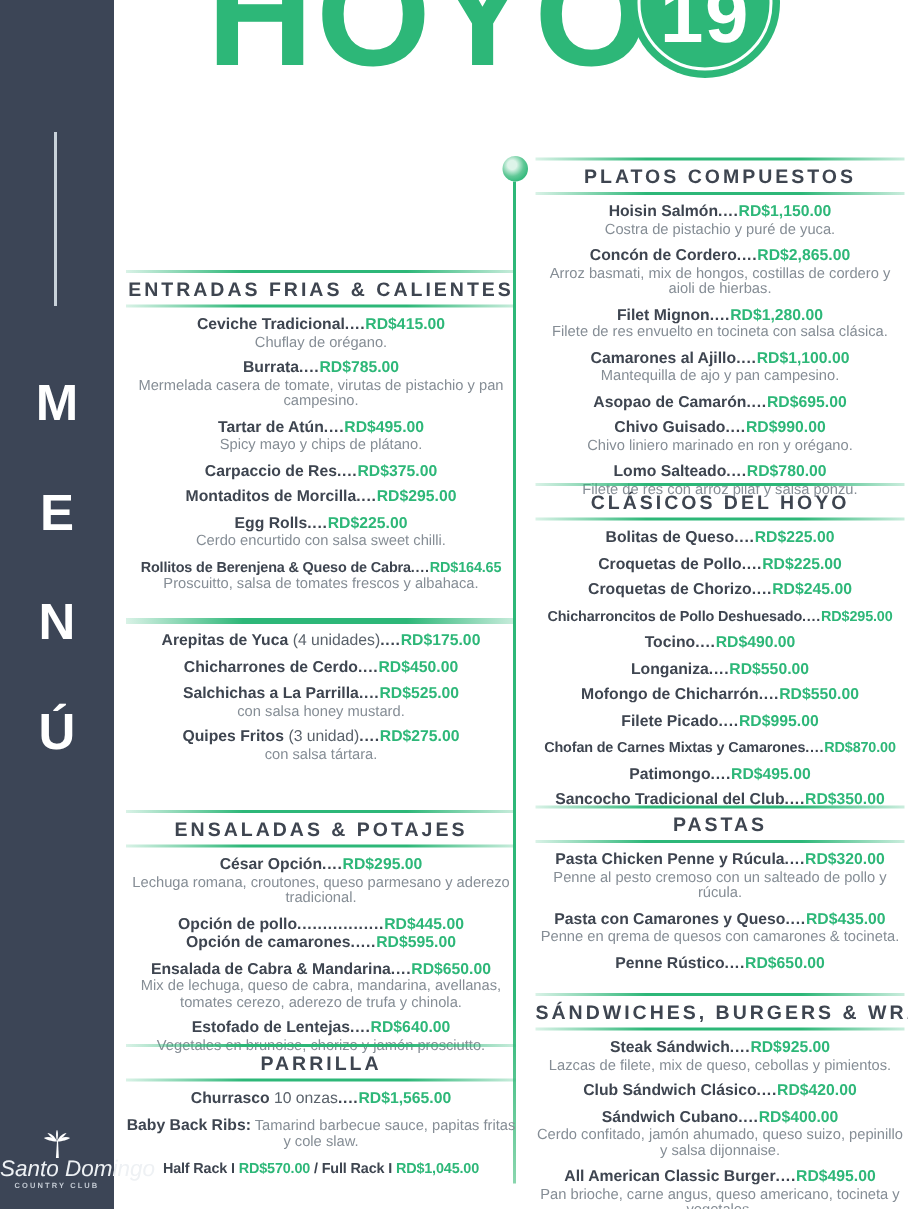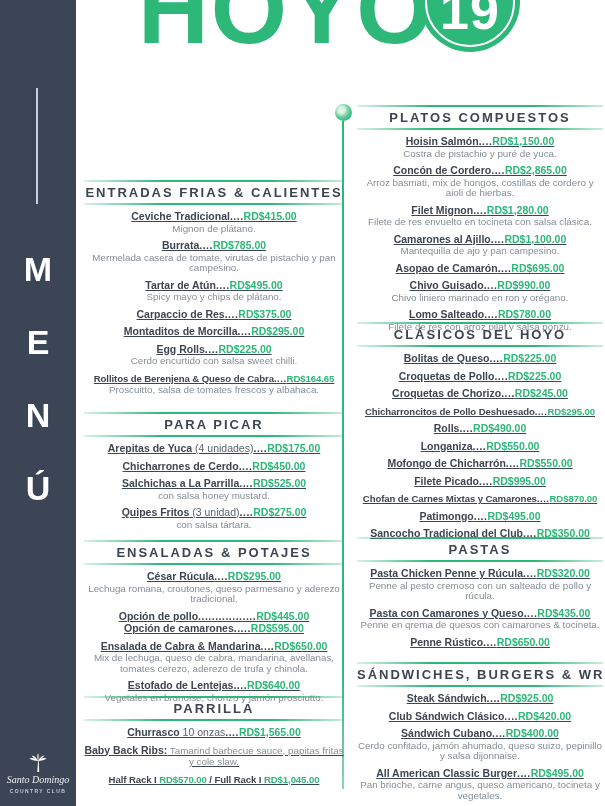--- a/index.html
+++ b/index.html
@@ -24,21 +24,21 @@
   }
   .menu-letters span{
     color:#ffffff;font-size:34px;font-weight:700;line-height:73px;
     letter-spacing:0;
   }
   .club-logo{
     position:absolute;left:0;bottom:12px;width:76px;text-align:center;color:#fff;
   }
   .club-logo svg{display:block;margin:0 auto 1px auto;}
   .club-script{
-    font-family:Liberation Serif, serif;font-style:italic;font-size:10px;
+    font-family:Liberation Sans, sans-serif;font-style:italic;font-size:15px;
     color:#eef1f4;line-height:12px;white-space:nowrap;
   }
   .club-sub{
     font-size:5px;letter-spacing:1.4px;color:#c3cad3;margin-top:2px;
     font-weight:700;
   }
   
   .logo-word{
     position:absolute;top:-40px;left:138px;height:98px;line-height:98px;
     font-size:98px;font-weight:700;letter-spacing:2px;color:#2db778;z-index:2;
@@ -84,21 +84,20 @@
   }
   .sec-title{
     margin:3px 0;font-size:13px;font-weight:700;letter-spacing:2px;
     color:#3e4550;text-align:center;white-space:nowrap;line-height:15px;
   }
   .menu-item{margin-top:6px;text-align:center;}
   .menu-item.tight{margin-top:1px;}
   .item-line{
     margin:0;font-size:10.5px;line-height:11.5px;font-weight:700;color:#3e4550;
     white-space:nowrap;
-    text-decoration:underline;
   }
   .item-line.long{font-size:9.6px;letter-spacing:-0.1px;}
   .item-line.wrap{white-space:normal;line-height:11px;}
   .item-qual{font-weight:400;color:#5a626b;}
   .item-dots{color:#3e4550;letter-spacing:0.5px;}
   .item-price{color:#2db778;}
   .seg-dark{color:#3e4550;}
   .seg-green{color:#2db778;}
   .item-desc,.item-desc-inline{
     margin:1px 0 0 0;font-size:9.8px;line-height:10.5px;font-weight:400;color:#858d95;
@@ -139,21 +138,21 @@
 <div class="divider"></div>
 
 <main>
   <div class="col col-left">
       <section class="menu-section">
         <div class="sec-rule"></div>
         <h2 class="sec-title">ENTRADAS FRIAS &amp; CALIENTES</h2>
         <div class="sec-rule"></div>
         <div class="menu-item">
           <p class="item-line"><span class="item-name">Ceviche Tradicional</span><span class="item-dots">....</span><span class="item-price">RD$415.00</span></p>
-          <p class="item-desc">Mignon de plátano.</p>
+          <p class="item-desc">Chuflay de orégano.</p>
         </div>
         <div class="menu-item">
           <p class="item-line"><span class="item-name">Burrata</span><span class="item-dots">....</span><span class="item-price">RD$785.00</span></p>
           <p class="item-desc">Mermelada casera de tomate, virutas de pistachio y pan campesino.</p>
         </div>
         <div class="menu-item">
           <p class="item-line"><span class="item-name">Tartar de Atún</span><span class="item-dots">....</span><span class="item-price">RD$495.00</span></p>
           <p class="item-desc">Spicy mayo y chips de plátano.</p>
         </div>
         <div class="menu-item">
@@ -166,21 +165,20 @@
           <p class="item-line"><span class="item-name">Egg Rolls</span><span class="item-dots">....</span><span class="item-price">RD$225.00</span></p>
           <p class="item-desc">Cerdo encurtido con salsa sweet chilli.</p>
         </div>
         <div class="menu-item">
           <p class="item-line long"><span class="item-name">Rollitos de Berenjena &amp; Queso de Cabra</span><span class="item-dots">....</span><span class="item-price">RD$164.65</span></p>
           <p class="item-desc">Proscuitto, salsa de tomates frescos y albahaca.</p>
         </div>
       </section>
       <section class="menu-section">
         <div class="sec-rule"></div>
-        <h2 class="sec-title">PARA PICAR</h2>
         <div class="sec-rule"></div>
         <div class="menu-item">
           <p class="item-line"><span class="item-name">Arepitas de Yuca</span><span class="item-qual"> (4 unidades)</span><span class="item-dots">....</span><span class="item-price">RD$175.00</span></p>
         </div>
         <div class="menu-item">
           <p class="item-line"><span class="item-name">Chicharrones de Cerdo</span><span class="item-dots">....</span><span class="item-price">RD$450.00</span></p>
         </div>
         <div class="menu-item">
           <p class="item-line"><span class="item-name">Salchichas a La Parrilla</span><span class="item-dots">....</span><span class="item-price">RD$525.00</span></p>
           <p class="item-desc">con salsa honey mustard.</p>
@@ -188,21 +186,21 @@
         <div class="menu-item">
           <p class="item-line"><span class="item-name">Quipes Fritos</span><span class="item-qual"> (3 unidad)</span><span class="item-dots">....</span><span class="item-price">RD$275.00</span></p>
           <p class="item-desc">con salsa tártara.</p>
         </div>
       </section>
       <section class="menu-section">
         <div class="sec-rule"></div>
         <h2 class="sec-title">ENSALADAS &amp; POTAJES</h2>
         <div class="sec-rule"></div>
         <div class="menu-item">
-          <p class="item-line"><span class="item-name">César Rúcula</span><span class="item-dots">....</span><span class="item-price">RD$295.00</span></p>
+          <p class="item-line"><span class="item-name">César Opción</span><span class="item-dots">....</span><span class="item-price">RD$295.00</span></p>
           <p class="item-desc">Lechuga romana, croutones, queso parmesano y aderezo tradicional.</p>
         </div>
         <div class="menu-item">
           <p class="item-line"><span class="item-name">Opción de pollo</span><span class="item-dots">.................</span><span class="item-price">RD$445.00</span></p>
         </div>
         <div class="menu-item tight">
           <p class="item-line"><span class="item-name">Opción de camarones</span><span class="item-dots">.....</span><span class="item-price">RD$595.00</span></p>
         </div>
         <div class="menu-item">
           <p class="item-line"><span class="item-name">Ensalada de Cabra &amp; Mandarina</span><span class="item-dots">....</span><span class="item-price">RD$650.00</span></p>
@@ -271,21 +269,21 @@
         <div class="menu-item">
           <p class="item-line"><span class="item-name">Croquetas de Pollo</span><span class="item-dots">....</span><span class="item-price">RD$225.00</span></p>
         </div>
         <div class="menu-item">
           <p class="item-line"><span class="item-name">Croquetas de Chorizo</span><span class="item-dots">....</span><span class="item-price">RD$245.00</span></p>
         </div>
         <div class="menu-item">
           <p class="item-line long"><span class="item-name">Chicharroncitos de Pollo Deshuesado</span><span class="item-dots">....</span><span class="item-price">RD$295.00</span></p>
         </div>
         <div class="menu-item">
-          <p class="item-line"><span class="item-name">Rolls</span><span class="item-dots">....</span><span class="item-price">RD$490.00</span></p>
+          <p class="item-line"><span class="item-name">Tocino</span><span class="item-dots">....</span><span class="item-price">RD$490.00</span></p>
         </div>
         <div class="menu-item">
           <p class="item-line"><span class="item-name">Longaniza</span><span class="item-dots">....</span><span class="item-price">RD$550.00</span></p>
         </div>
         <div class="menu-item">
           <p class="item-line"><span class="item-name">Mofongo de Chicharrón</span><span class="item-dots">....</span><span class="item-price">RD$550.00</span></p>
         </div>
         <div class="menu-item">
           <p class="item-line"><span class="item-name">Filete Picado</span><span class="item-dots">....</span><span class="item-price">RD$995.00</span></p>
         </div>
@@ -314,20 +312,21 @@
         <div class="menu-item">
           <p class="item-line"><span class="item-name">Penne Rústico</span><span class="item-dots">....</span><span class="item-price">RD$650.00</span></p>
         </div>
       </section>
       <section class="menu-section">
         <div class="sec-rule"></div>
         <h2 class="sec-title">SÁNDWICHES, BURGERS &amp; WRAPS</h2>
         <div class="sec-rule"></div>
         <div class="menu-item">
           <p class="item-line"><span class="item-name">Steak Sándwich</span><span class="item-dots">....</span><span class="item-price">RD$925.00</span></p>
+          <p class="item-desc">Lazcas de filete, mix de queso, cebollas y pimientos.</p>
         </div>
         <div class="menu-item">
           <p class="item-line"><span class="item-name">Club Sándwich Clásico</span><span class="item-dots">....</span><span class="item-price">RD$420.00</span></p>
         </div>
         <div class="menu-item">
           <p class="item-line"><span class="item-name">Sándwich Cubano</span><span class="item-dots">....</span><span class="item-price">RD$400.00</span></p>
           <p class="item-desc">Cerdo confitado, jamón ahumado, queso suizo, pepinillo y salsa dijonnaise.</p>
         </div>
         <div class="menu-item">
           <p class="item-line"><span class="item-name">All American Classic Burger</span><span class="item-dots">....</span><span class="item-price">RD$495.00</span></p>

